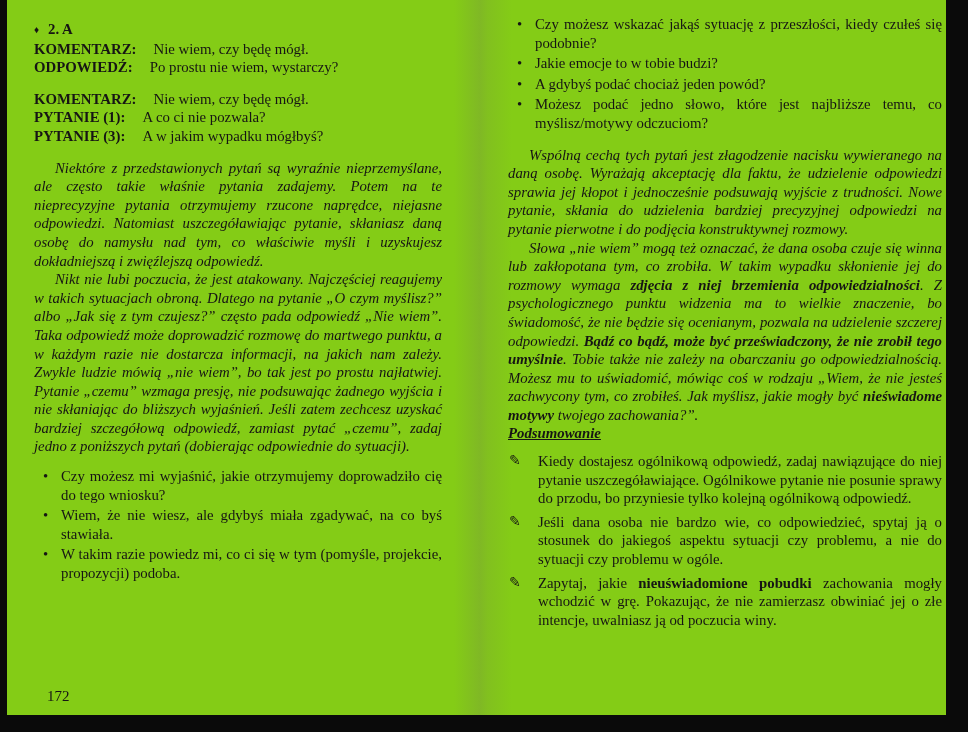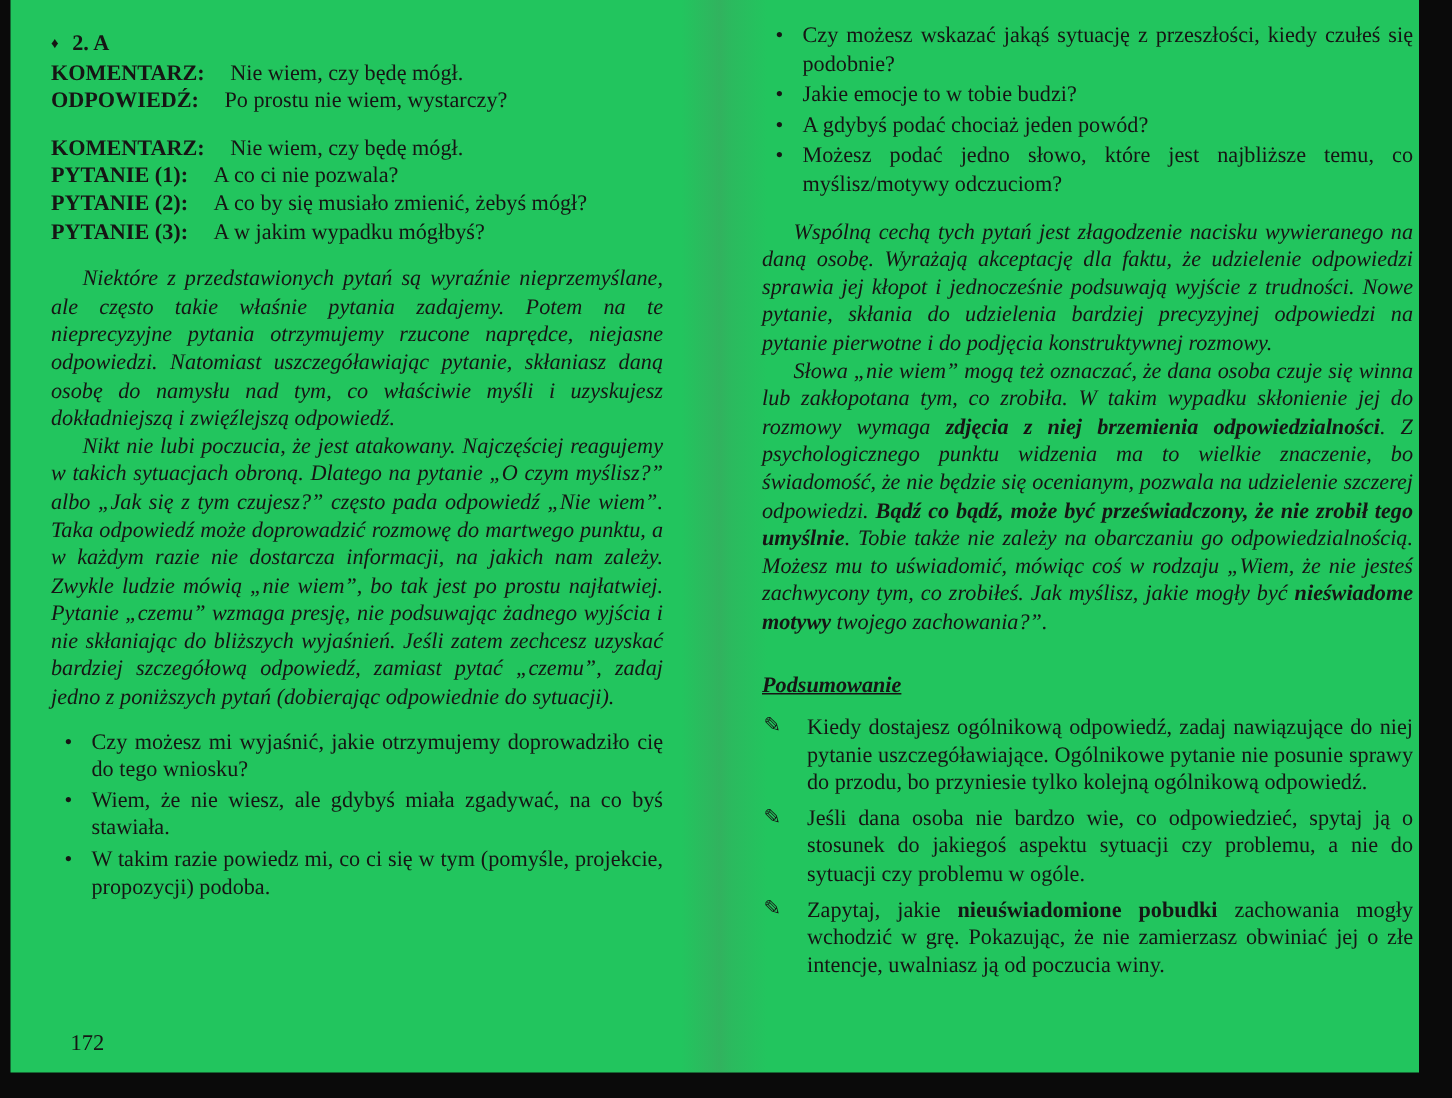--- a/index.html
+++ b/index.html
@@ -2,21 +2,21 @@
 <html><head>
 <meta charset="utf-8">
 <style>
   * { box-sizing: border-box; margin: 0; padding: 0; }
   html, body { width: 968px; height: 732px; }
   body { background: #0a0a0a; position: relative; overflow: hidden; }
 
   .scan {
     position: absolute; left: 7px; top: 0;
     width: 939px; height: 715px;
-    background: #22c55e;
+    background: #84cc16;
   }
   .gutter {
     position: absolute; left: 447px; top: 0; width: 58px; height: 100%;
     background: linear-gradient(90deg,
       rgba(110,105,96,0) 0%,
       rgba(110,105,96,0.20) 45%,
       rgba(110,105,96,0.12) 58%,
       rgba(110,105,96,0) 100%);
   }
 
@@ -37,21 +37,21 @@
 
   .para { text-indent: 21px; margin: 0; font-style: italic; }
   .gap-top { margin-top: 13px; }
 
   .blist { margin-top: 11px; }
   .blist-first { margin-top: 0; }
   .bitem { position: relative; padding-left: 27px; margin-bottom: 2px; }
   .bmark { position: absolute; left: 9px; top: 0; }
 
   .sum-head {
-    margin: 24px 0 9px 0;
+    margin: 0 0 9px 0;
     font-weight: bold; font-style: italic;
     text-decoration: underline;
     font-family: Liberation Serif, serif;
   }
   .plist .bitem { padding-left: 30px; margin-bottom: 5px; }
   .pmark { position: absolute; left: 1px; top: 0; font-size: 14px; }
 
   .pageno {
     position: absolute; left: 40px; top: 688px;
     font-family: "Liberation Serif", "DejaVu Serif", serif;
@@ -68,21 +68,20 @@
 
     <div class="sec">
       <div><span class="diamond">♦</span><span class="b">2. A</span></div>
       <div class="dlg"><span class="lab">KOMENTARZ:</span><span>Nie wiem, czy będę mógł.</span></div>
       <div class="dlg"><span class="lab">ODPOWIEDŹ:</span><span>Po prostu nie wiem, wystarczy?</span></div>
     </div>
 
     <div class="sec">
       <div class="dlg"><span class="lab">KOMENTARZ:</span><span>Nie wiem, czy będę mógł.</span></div>
       <div class="dlg"><span class="lab">PYTANIE (1):</span><span>A co ci nie pozwala?</span></div>
-      <div class="dlg"><span class="lab">PYTANIE (2):</span><span>A co by się musiało zmienić, żebyś mógł?</span></div>
       <div class="dlg"><span class="lab">PYTANIE (3):</span><span>A w jakim wypadku mógłbyś?</span></div>
     </div>
 
     <p class="para gap-top">Niektóre z przedstawionych pytań są wyraźnie nieprzemyślane, ale często takie właśnie pytania zadajemy. Potem na te nieprecyzyjne pytania otrzymujemy rzucone naprędce, niejasne odpowiedzi. Natomiast uszczegóławiając pytanie, skłaniasz daną osobę do namysłu nad tym, co właściwie myśli i uzyskujesz dokładniejszą i zwięźlejszą odpowiedź.</p>
     <p class="para">Nikt nie lubi poczucia, że jest atakowany. Najczęściej reagujemy w takich sytuacjach obroną. Dlatego na pytanie „O czym myślisz?” albo „Jak się z tym czujesz?” często pada odpowiedź „Nie wiem”. Taka odpowiedź może doprowadzić rozmowę do martwego punktu, a w każdym razie nie dostarcza informacji, na jakich nam zależy. Zwykle ludzie mówią „nie wiem”, bo tak jest po prostu najłatwiej. Pytanie „czemu” wzmaga presję, nie podsuwając żadnego wyjścia i nie skłaniając do bliższych wyjaśnień. Jeśli zatem zechcesz uzyskać bardziej szczegółową odpowiedź, zamiast pytać „czemu”, zadaj jedno z poniższych pytań (dobierając odpowiednie do sytuacji).</p>
 
     <div class="blist">
       <div class="bitem"><span class="bmark">•</span><span>Czy możesz mi wyjaśnić, jakie otrzymujemy doprowadziło cię do tego wniosku?</span></div>
       <div class="bitem"><span class="bmark">•</span><span>Wiem, że nie wiesz, ale gdybyś miała zgadywać, na co byś stawiała.</span></div>
       <div class="bitem"><span class="bmark">•</span><span>W takim razie powiedz mi, co ci się w tym (pomyśle, projekcie, propozycji) podoba.</span></div>

